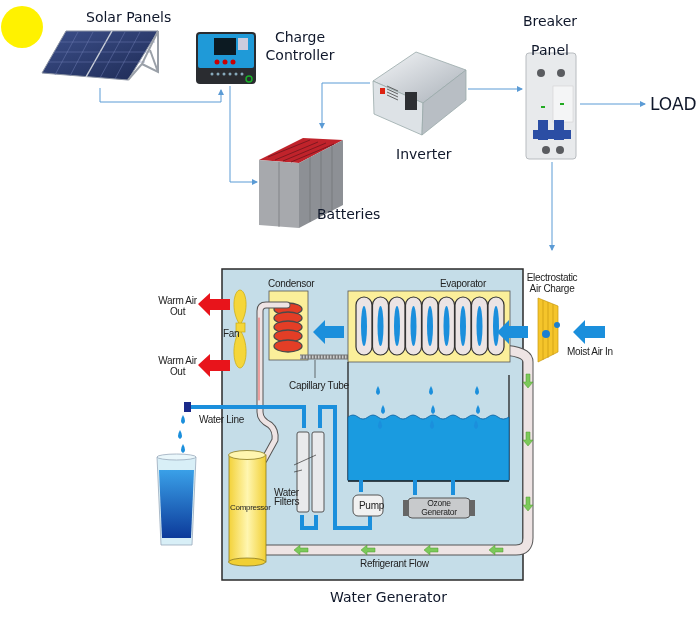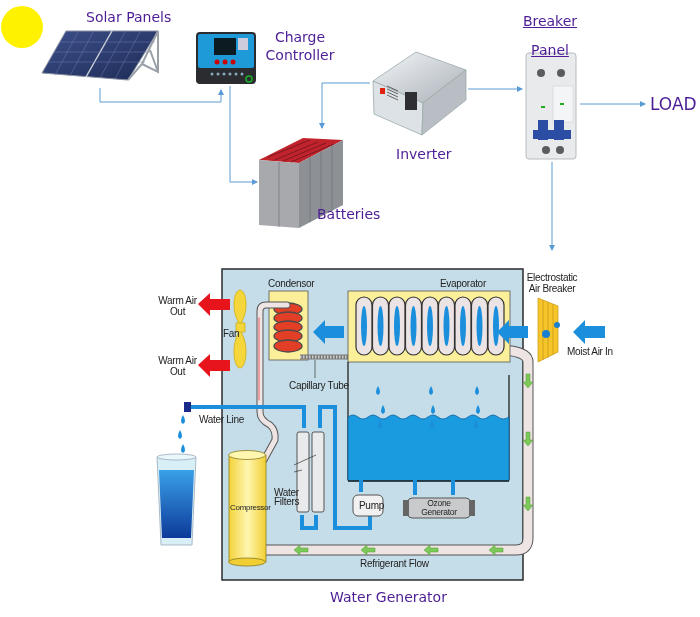--- a/index.html
+++ b/index.html
@@ -1,18 +1,18 @@
 <!DOCTYPE html>
 <html><head>
 <meta charset="utf-8">
 <style>
   html,body{margin:0;padding:0;background:#fff;}
   body{width:700px;height:617px;position:relative;overflow:hidden;font-family:"Liberation Sans",sans-serif;}
   #diagram{position:absolute;left:0;top:0;width:700px;height:617px;}
-  .lbl{position:absolute;font-family:"DejaVu Sans",sans-serif;color:#4c1d95;white-space:nowrap;}
+  .lbl{position:absolute;font-family:"DejaVu Sans",sans-serif;color:#0f172a;white-space:nowrap;}
   .big{font-size:14px;line-height:18px;}
   .center{text-align:center;}
   .small{position:absolute;font-family:"Liberation Sans",sans-serif;font-size:10px;color:#222;line-height:11px;white-space:nowrap;letter-spacing:-0.3px;}
 </style>
 </head>
 <body>
 
 <svg id="diagram" viewBox="0 0 700 617" xmlns="http://www.w3.org/2000/svg">
   <defs>
     <linearGradient id="panelGrad" x1="0" y1="0" x2="1" y2="1">
@@ -300,41 +300,41 @@
   </g>
 </svg>
 
 <div class="lbl big" style="left:86px;top:8px;">Solar Panels</div>
 <div class="lbl big center" style="left:264px;top:28px;width:72px;">
   <div>Charge</div>
   <div>Controller</div>
 </div>
 <div class="lbl big" style="left:317px;top:205px;text-align:center;">Batteries</div>
 <div class="lbl big" style="left:396px;top:145px;">Inverter</div>
-<div class="lbl big center" style="left:520px;top:12px;width:60px;text-decoration:underline;">
+<div class="lbl big center" style="left:520px;top:12px;width:60px;">
   <div>Breaker</div>
   <div style="margin-top:11px;">Panel</div>
 </div>
 <div class="lbl" style="left:650px;top:94px;font-size:17px;">LOAD</div>
 
 <div class="small" style="left:268px;top:278px;">Condensor</div>
 <div class="small" style="left:408px;top:278px;padding-left:32px;">Evaporator</div>
 <div class="small" style="left:223px;top:328px;">Fan</div>
 <div class="small center" style="left:155px;top:295px;width:45px;">
   <div>Warm Air</div>
   <div>Out</div>
 </div>
 <div class="small center" style="left:155px;top:355px;width:45px;">
   <div>Warm Air</div>
   <div>Out</div>
 </div>
 <div class="small" style="left:289px;top:380px;">Capillary Tube</div>
 <div class="small center" style="left:524px;top:272px;width:56px;">
   <div>Electrostatic</div>
-  <div>Air Breaker</div>
+  <div>Air Charge</div>
 </div>
 <div class="small" style="left:567px;top:346px;">Moist Air In</div>
 <div class="small" style="left:199px;top:414px;">Water Line</div>
 <div class="small" style="left:274px;top:488px;font-size:10px;line-height:9px;">
   <div>Water</div>
   <div>Filters</div>
 </div>
 <div class="small" style="left:230px;top:502px;font-size:8px;">Compressor</div>
 <div class="small" style="left:359px;top:500px;">Pump</div>
 <div class="small center" style="left:412px;top:499px;width:54px;font-size:8.5px;line-height:9px;">

